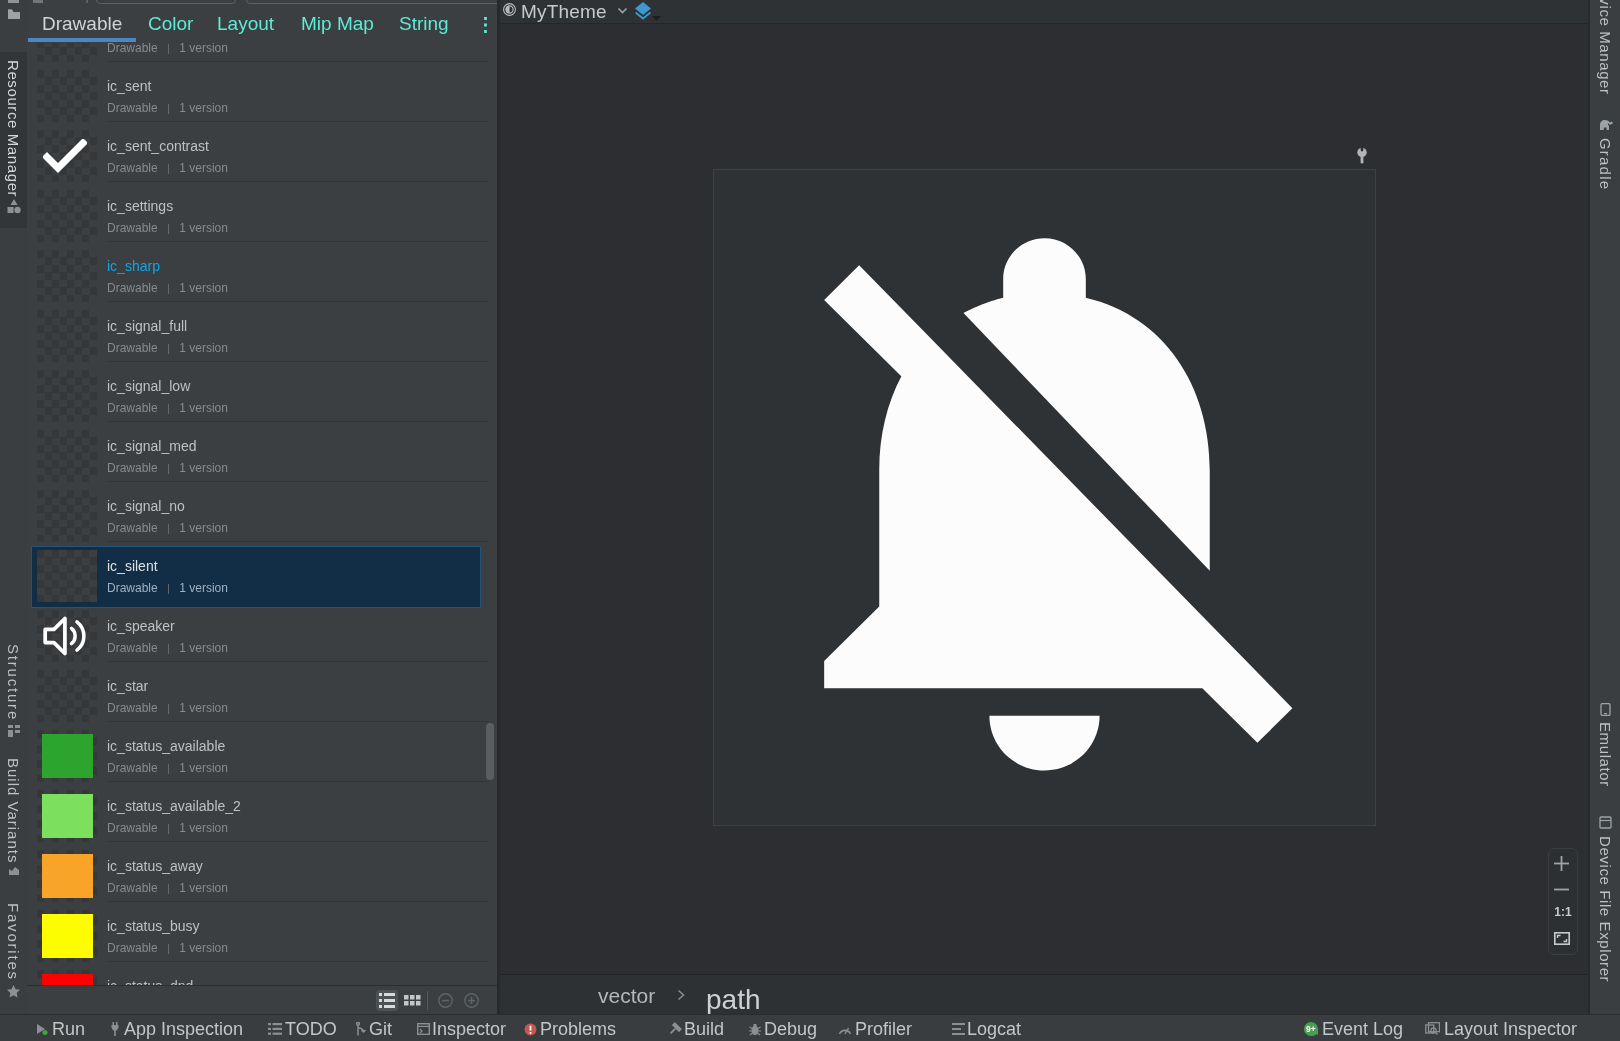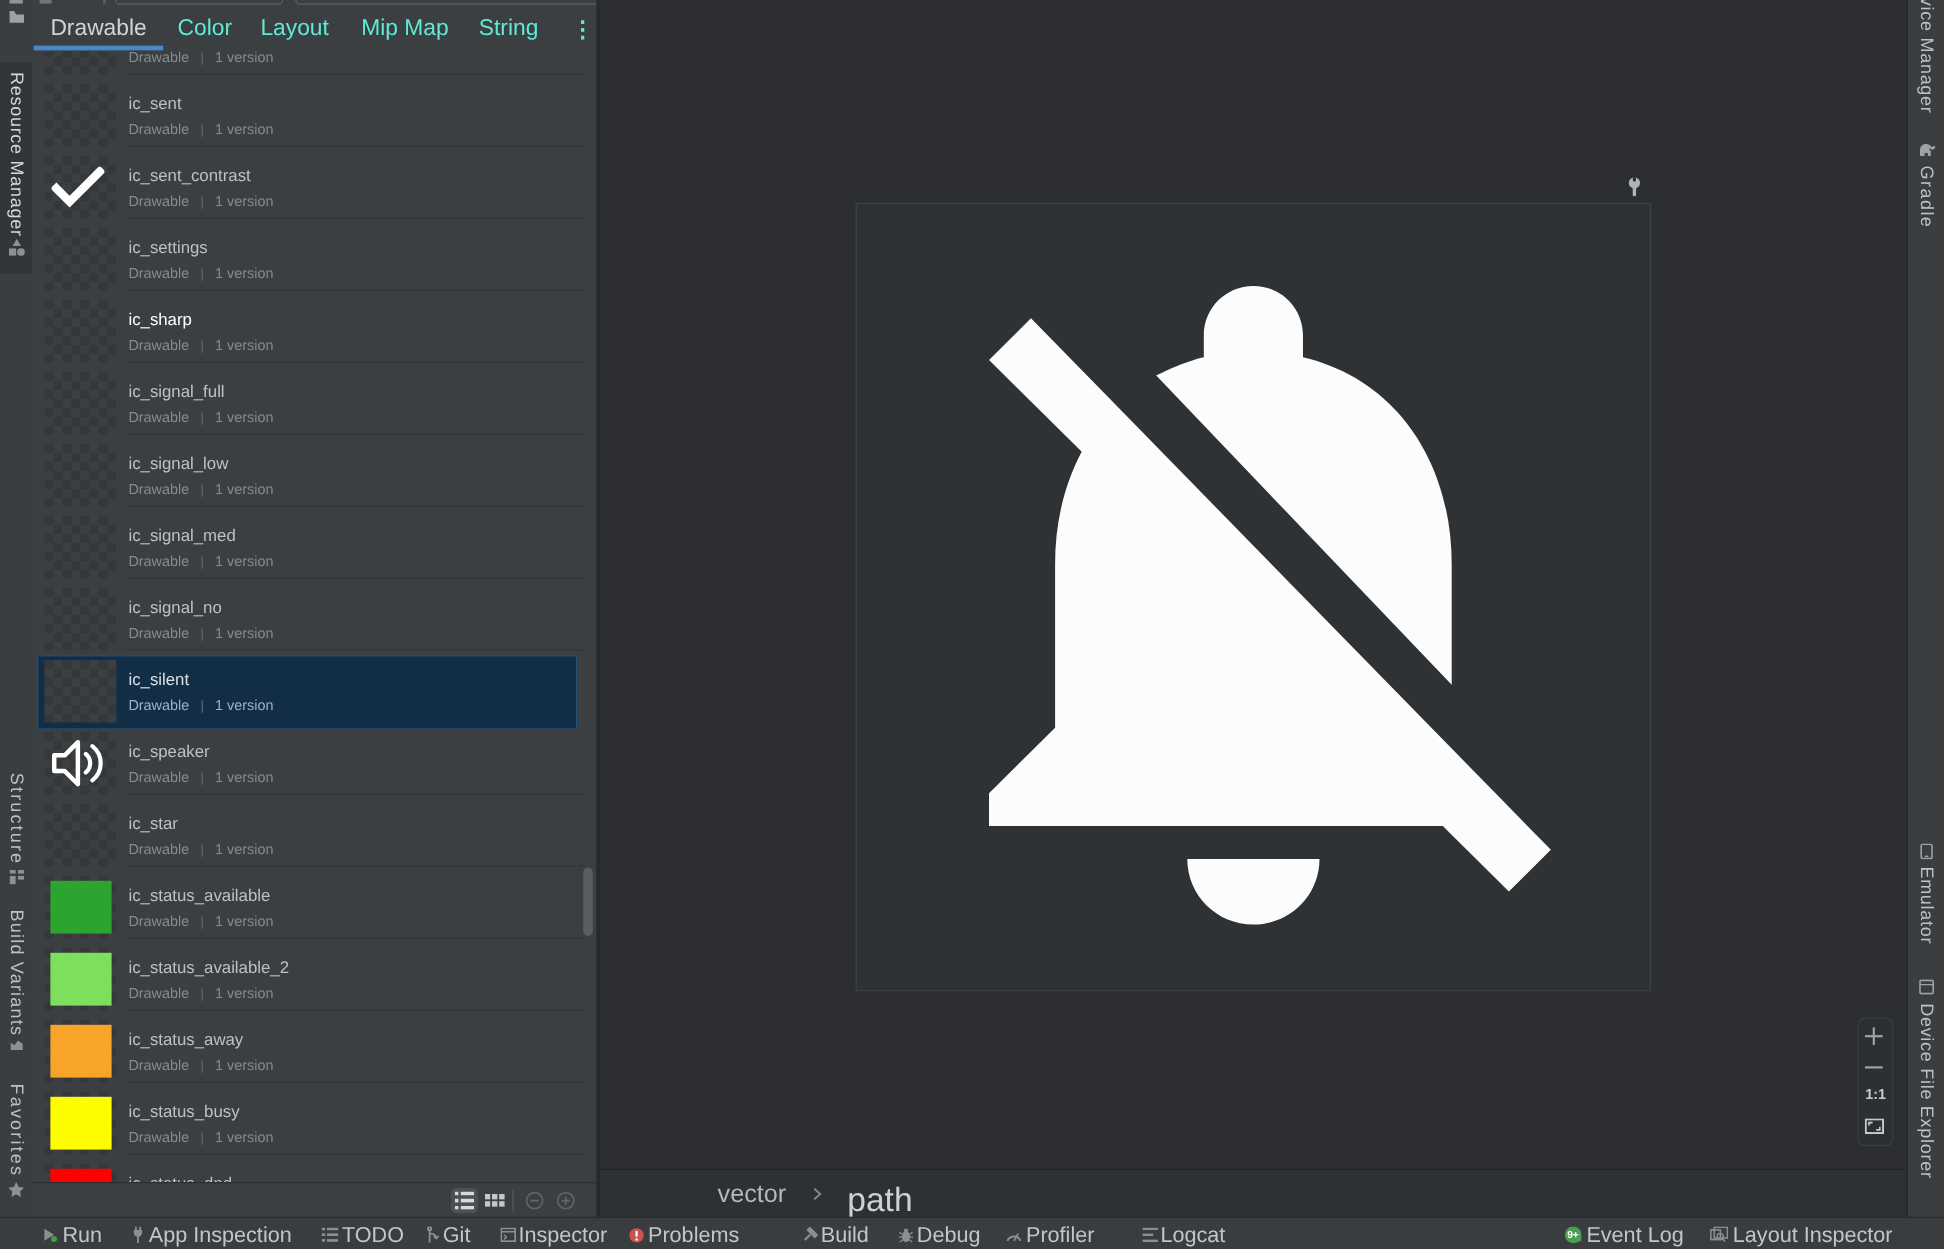--- a/index.html
+++ b/index.html
@@ -133,21 +133,21 @@
         <div class="rline"></div>
       </div>
       <div class="row" style="top:142px">
         <div class="thumb"></div>
         <div class="rname" style="color:#bdc1c4">ic_settings</div>
         <div class="rsub" style="color:#878b8e">Drawable <span class="sep">|</span> 1 version</div>
         <div class="rline"></div>
       </div>
       <div class="row" style="top:202px">
         <div class="thumb"></div>
-        <div class="rname" style="color:#ffffff">ic_sharp</div>
+        <div class="rname" style="color:#0ea5e9">ic_sharp</div>
         <div class="rsub" style="color:#878b8e">Drawable <span class="sep">|</span> 1 version</div>
         <div class="rline"></div>
       </div>
       <div class="row" style="top:262px">
         <div class="thumb"></div>
         <div class="rname" style="color:#bdc1c4">ic_signal_full</div>
         <div class="rsub" style="color:#878b8e">Drawable <span class="sep">|</span> 1 version</div>
         <div class="rline"></div>
       </div>
       <div class="row" style="top:322px">
@@ -262,20 +262,38 @@
     <svg class="abs" style="left:437px;top:7px" width="15" height="15" viewBox="0 0 15 15">
       <circle cx="7.5" cy="7.5" r="6.7" fill="none" stroke="#5f6467" stroke-width="1.4"></circle>
       <rect x="4" y="6.8" width="7" height="1.6" fill="#5f6467"></rect>
       <rect x="6.7" y="4.1" width="1.6" height="7" fill="#5f6467"></rect>
     </svg>
   </div>
 
   <div class="abs" id="vsep"></div>
   <div class="abs" id="rsep"></div>
   <div class="abs" id="editor">
+    <div id="etop">
+      <svg class="abs" style="left:3px;top:3px" width="13" height="13" viewBox="0 0 13 13">
+        <circle cx="6.5" cy="6.5" r="5.9" fill="none" stroke="#b9bdc0" stroke-width="1.1"></circle>
+        <circle cx="6.5" cy="6.5" r="3.6" fill="none" stroke="#b9bdc0" stroke-width="1.1"></circle>
+        <path d="M6.5 2.9 a3.6 3.6 0 0 0 0 7.2z" fill="#b9bdc0"></path>
+      </svg>
+      <div class="abs" style="left:21px;top:1px;font-size:19px;letter-spacing:0.2px;color:#c6cacd">MyTheme</div>
+      <svg class="abs" style="left:117px;top:7px" width="11" height="8" viewBox="0 0 11 8">
+        <path d="M1.5 1.5 5.5 5.5 9.5 1.5" fill="none" stroke="#9ea2a5" stroke-width="1.6"></path>
+      </svg>
+      <svg class="abs" style="left:133px;top:2px" width="20" height="19" viewBox="0 0 20 19">
+        <path fill="#3d97d0" d="M10 0l8 6.5-8 6.5-8-6.5z"></path>
+        <path fill="none" stroke="#3d97d0" stroke-width="1.8" d="M2.6 10.5 10 16.5l7.4-6"></path>
+      </svg>
+      <svg class="abs" style="left:152px;top:16px" width="9" height="5" viewBox="0 0 9 5">
+        <path fill="#1c1e20" d="M0 0h9L4.5 5z"></path>
+      </svg>
+    </div>
     <div id="board">
       <svg width="661" height="655" viewBox="0 0 24 24" preserveAspectRatio="none" style="display:block">
         <path fill="#fcfcfc" d="M20 18.69L7.84 6.14 5.27 3.49 4 4.76l2.8 2.8v.01c-.52.99-.8 2.16-.8 3.42v5l-2 2v1h13.73l2 2L21 19.72l-1-1.03zM12 22c1.11 0 2-.89 2-2h-4c0 1.11.89 2 2 2zm6-7.32V11c0-3.08-1.64-5.64-4.5-6.32V4c0-.83-.67-1.5-1.5-1.5s-1.5.67-1.5 1.5v.68c-.15.03-.29.08-.42.12-.1.03-.2.07-.3.11h-.01c-.01 0-.01 0-.02.01-.23.09-.46.2-.68.31 0 0-.01 0-.01.01L18 14.68z"></path>
       </svg>
     </div>
     <svg class="abs" style="left:856px;top:147px" width="12" height="17" viewBox="0 0 12 17">
       <circle cx="6" cy="5.4" r="4.7" fill="#b0b4b7"></circle>
       <rect x="4.6" y="8" width="2.8" height="8.6" rx="1.3" fill="#b0b4b7"></rect>
       <path d="M4.7 0h2.6v3.6l-1.3 1.1-1.3-1.1z" fill="#2c2e31"></path>
     </svg>

